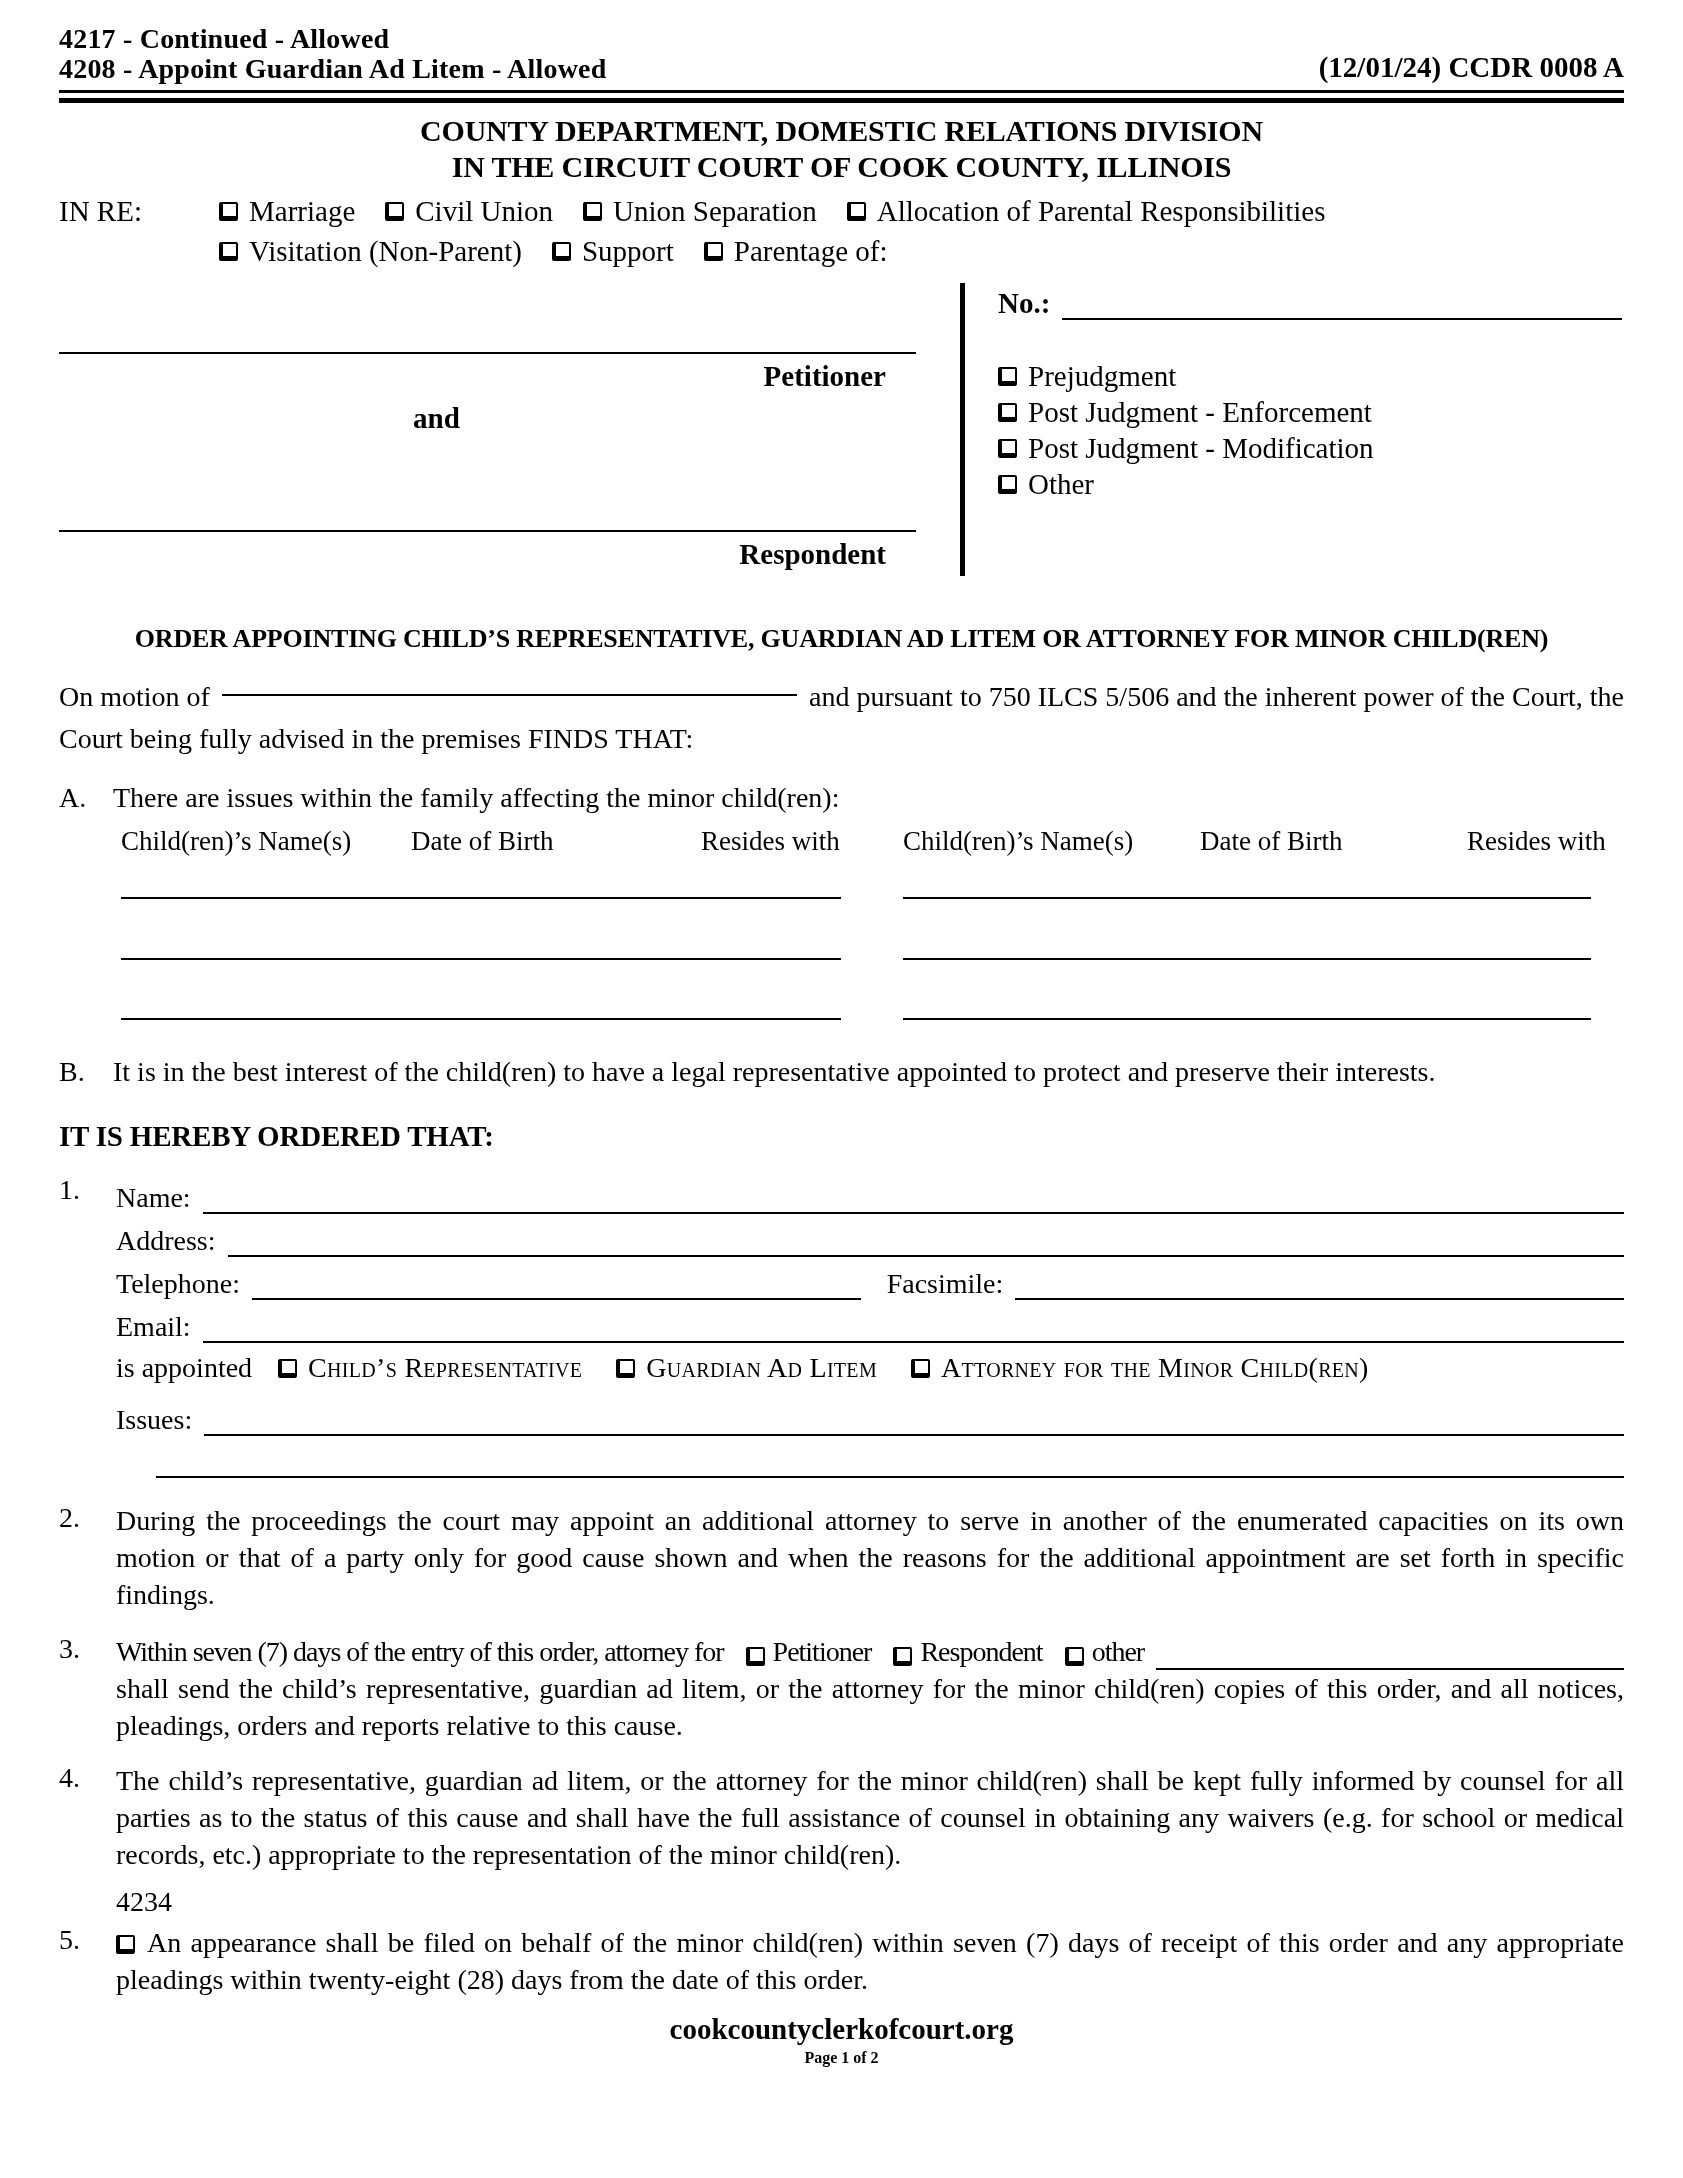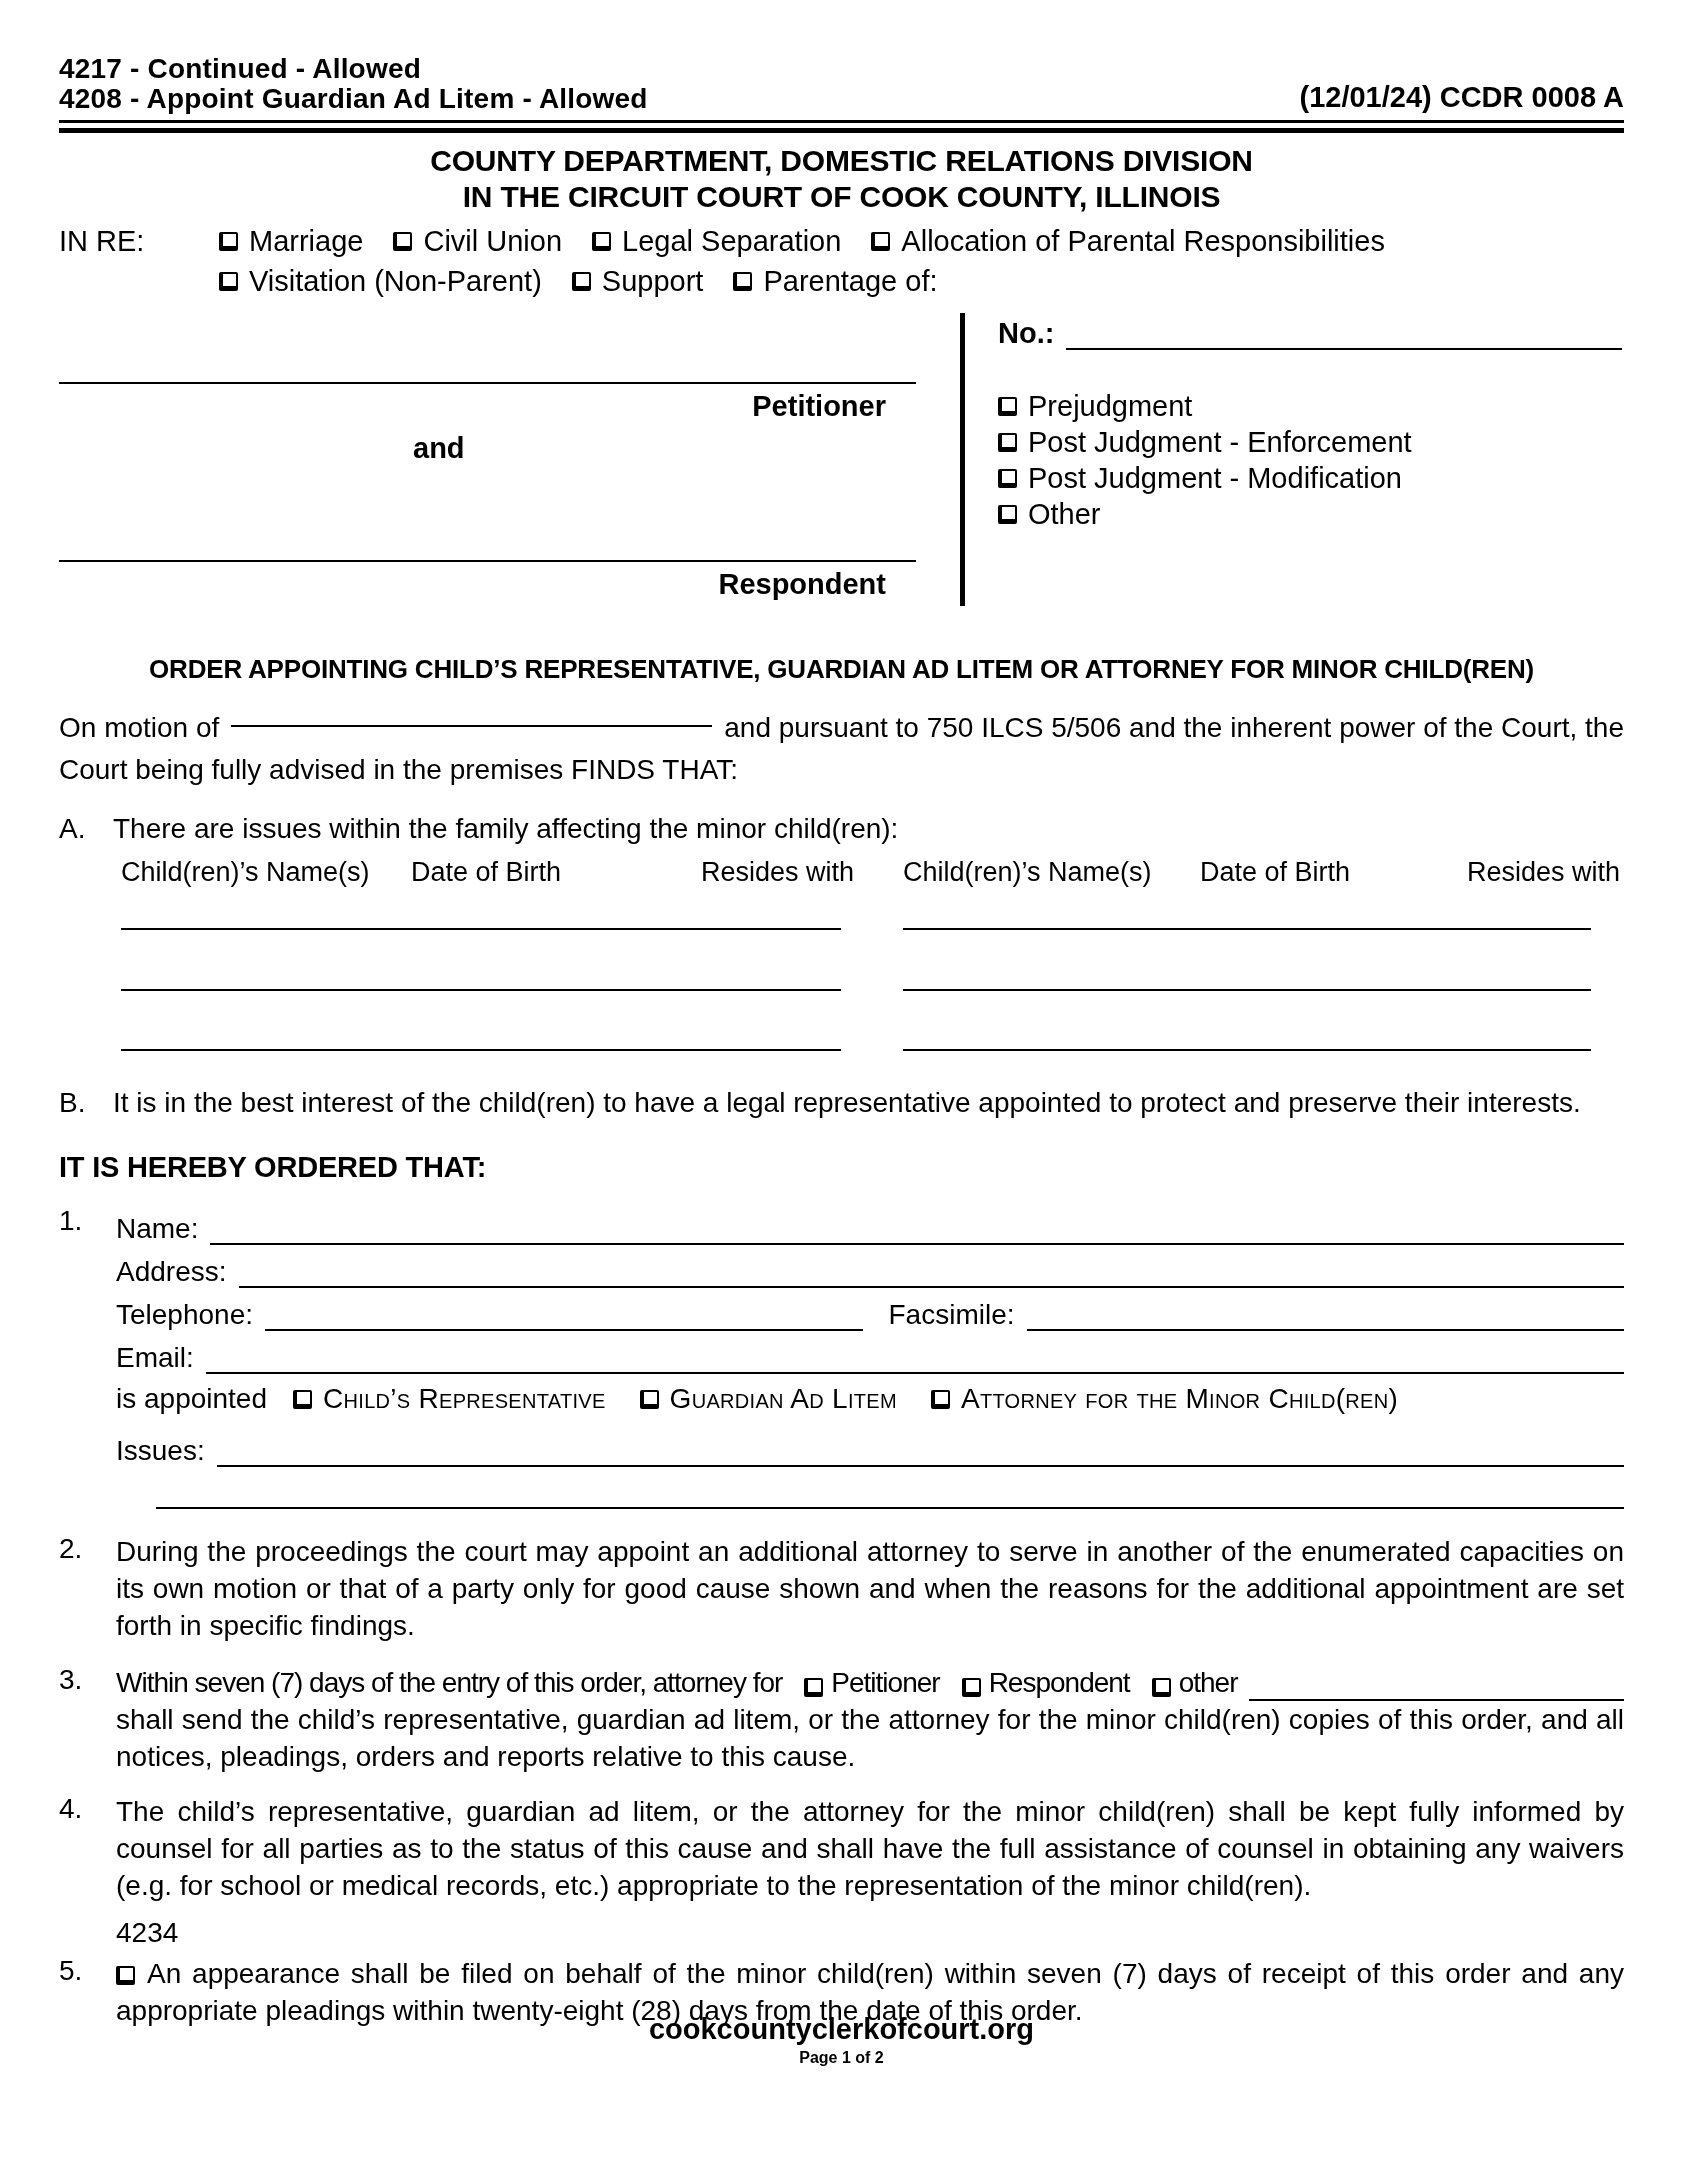--- a/index.html
+++ b/index.html
@@ -1,20 +1,20 @@
 <!DOCTYPE html>
 <html><head>
 <meta charset="utf-8">
 <style>
   html,body { margin:0; padding:0; background:#888; }
   .page {
     position:relative; width:1683px; height:2178px; margin:0 auto;
     background:#ffffff; color:#000;
-    font-family:Liberation Sans, sans-serif;
-    font-size:28px; box-sizing:border-box; padding:54px 59px 0;
+    font-family:Liberation Serif, serif;
+    font-size:28px; box-sizing:border-box; padding:24px 59px 0;
     overflow:hidden;
   }
   
   .top { display:flex; justify-content:space-between; align-items:flex-end; }
   .top-left { font-weight:700; font-size:28px; line-height:30px; letter-spacing:0.2px; }
   .top-right { font-weight:700; font-size:29px; }
   .dr1 { border-top:3px solid #000; margin-top:6px; }
   .dr2 { border-top:5px solid #000; margin-top:5px; }
   .court { text-align:center; font-weight:700; font-size:30px; line-height:36px; margin-top:10px; letter-spacing:-0.2px; }
   
@@ -109,21 +109,21 @@
       <span class="inre-item">
           <span class="cb"></span>
           <span>Marriage</span>
         </span>
       <span class="inre-item">
           <span class="cb"></span>
           <span>Civil Union</span>
         </span>
       <span class="inre-item">
           <span class="cb"></span>
-          <span>Legal Separation</span>
+          <span>Union Separation</span>
         </span>
       <span class="inre-item">
           <span class="cb"></span>
           <span>Allocation of Parental Responsibilities</span>
         </span>
     </div>
     <div class="inre-row inre-row2">
       <span class="inre-item">
           <span class="cb"></span>
           <span>Visitation (Non-Parent)</span>

